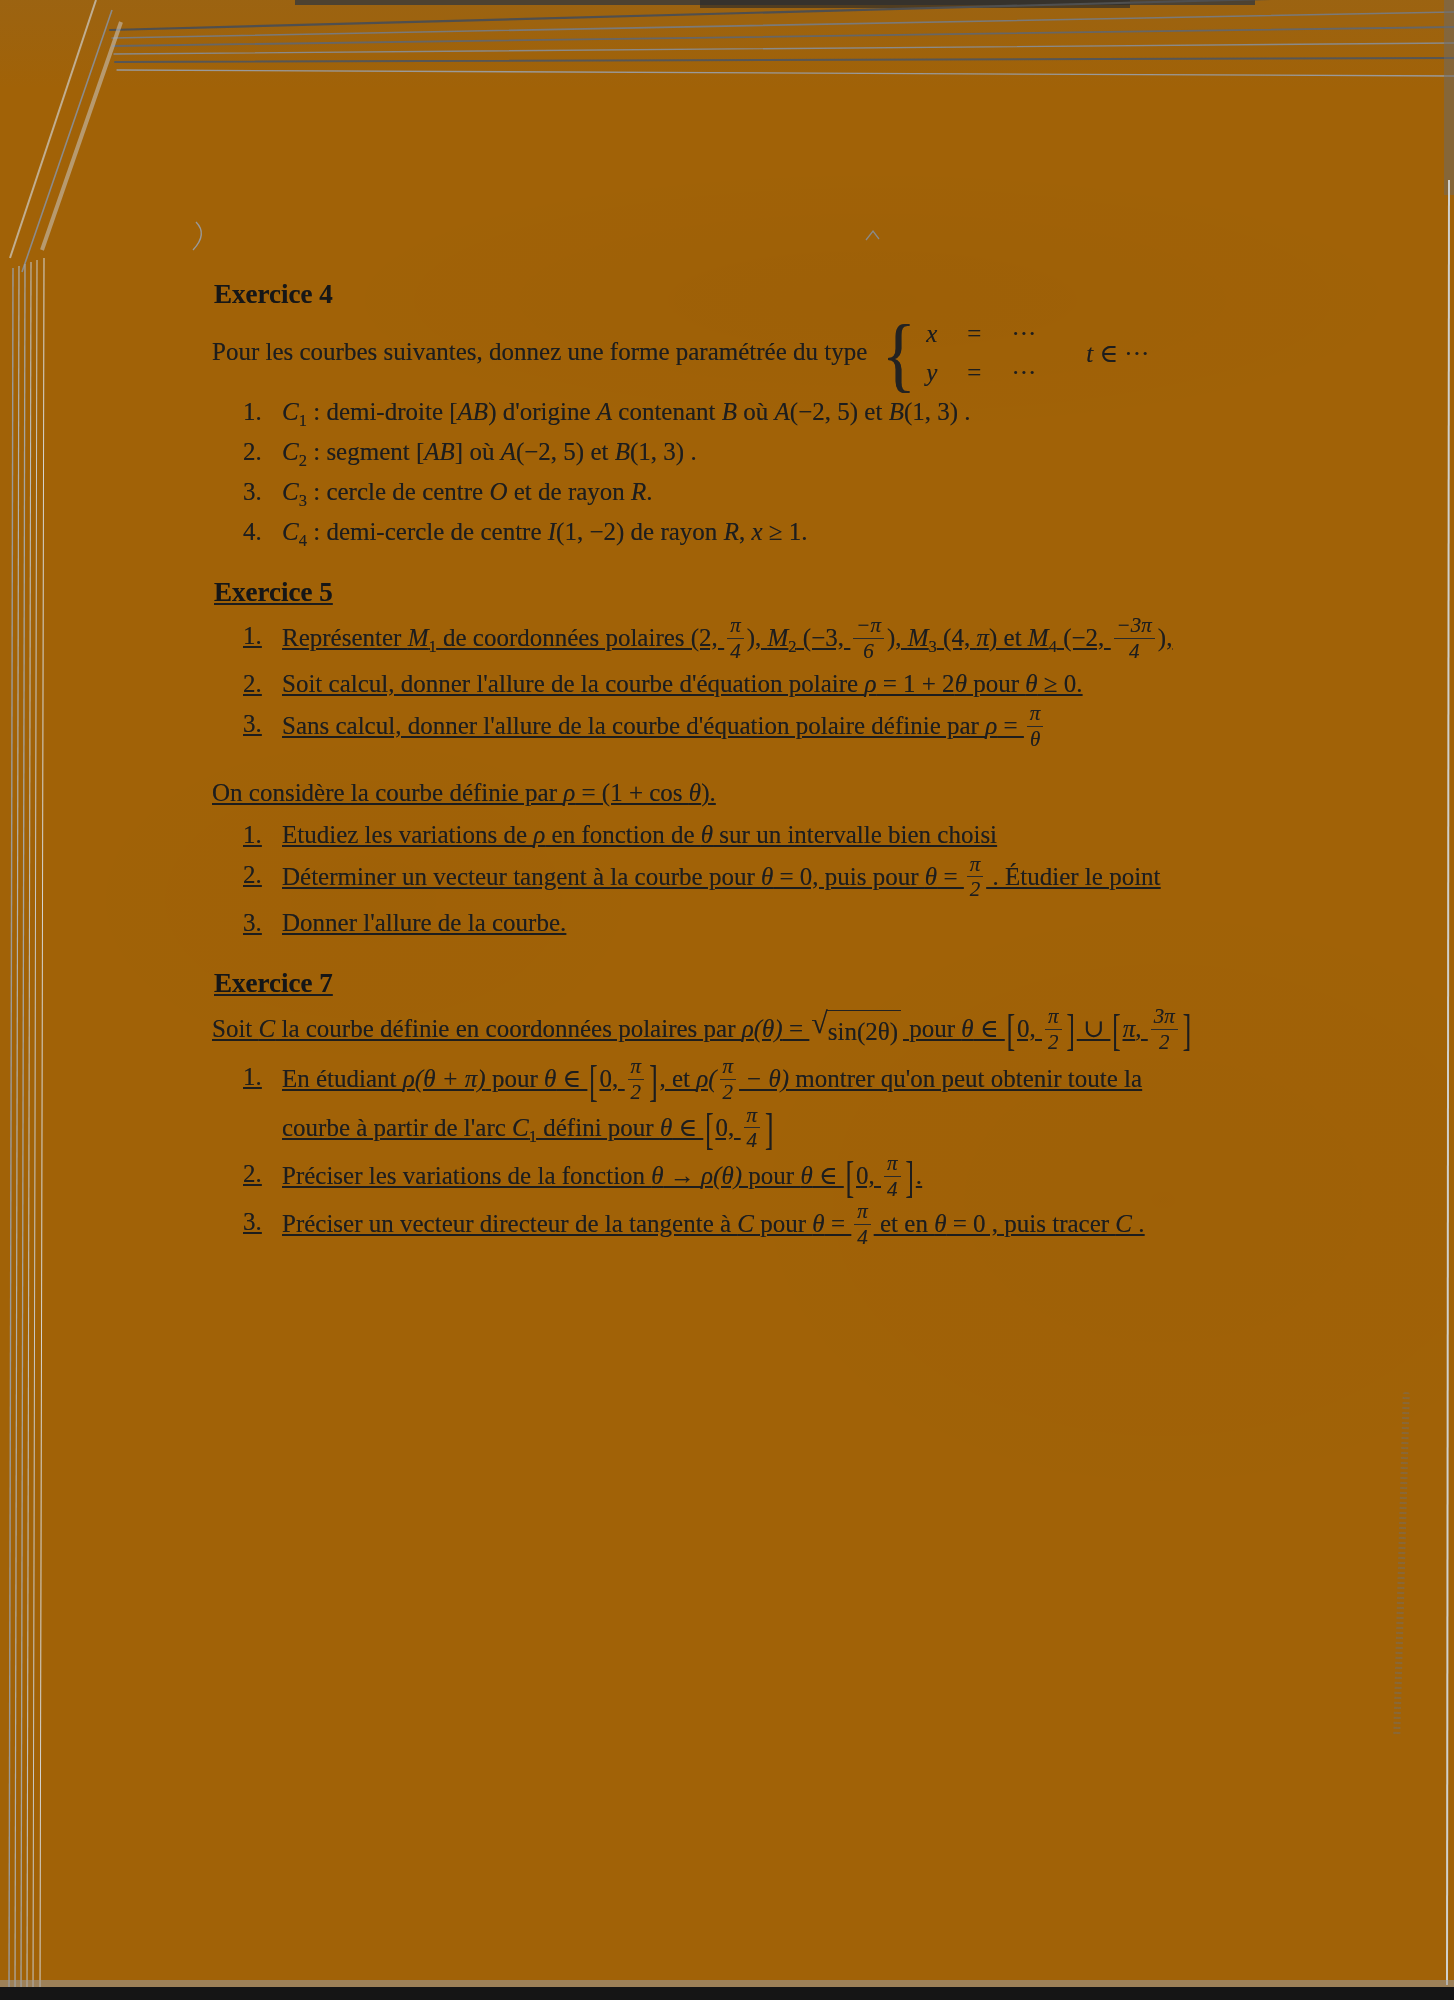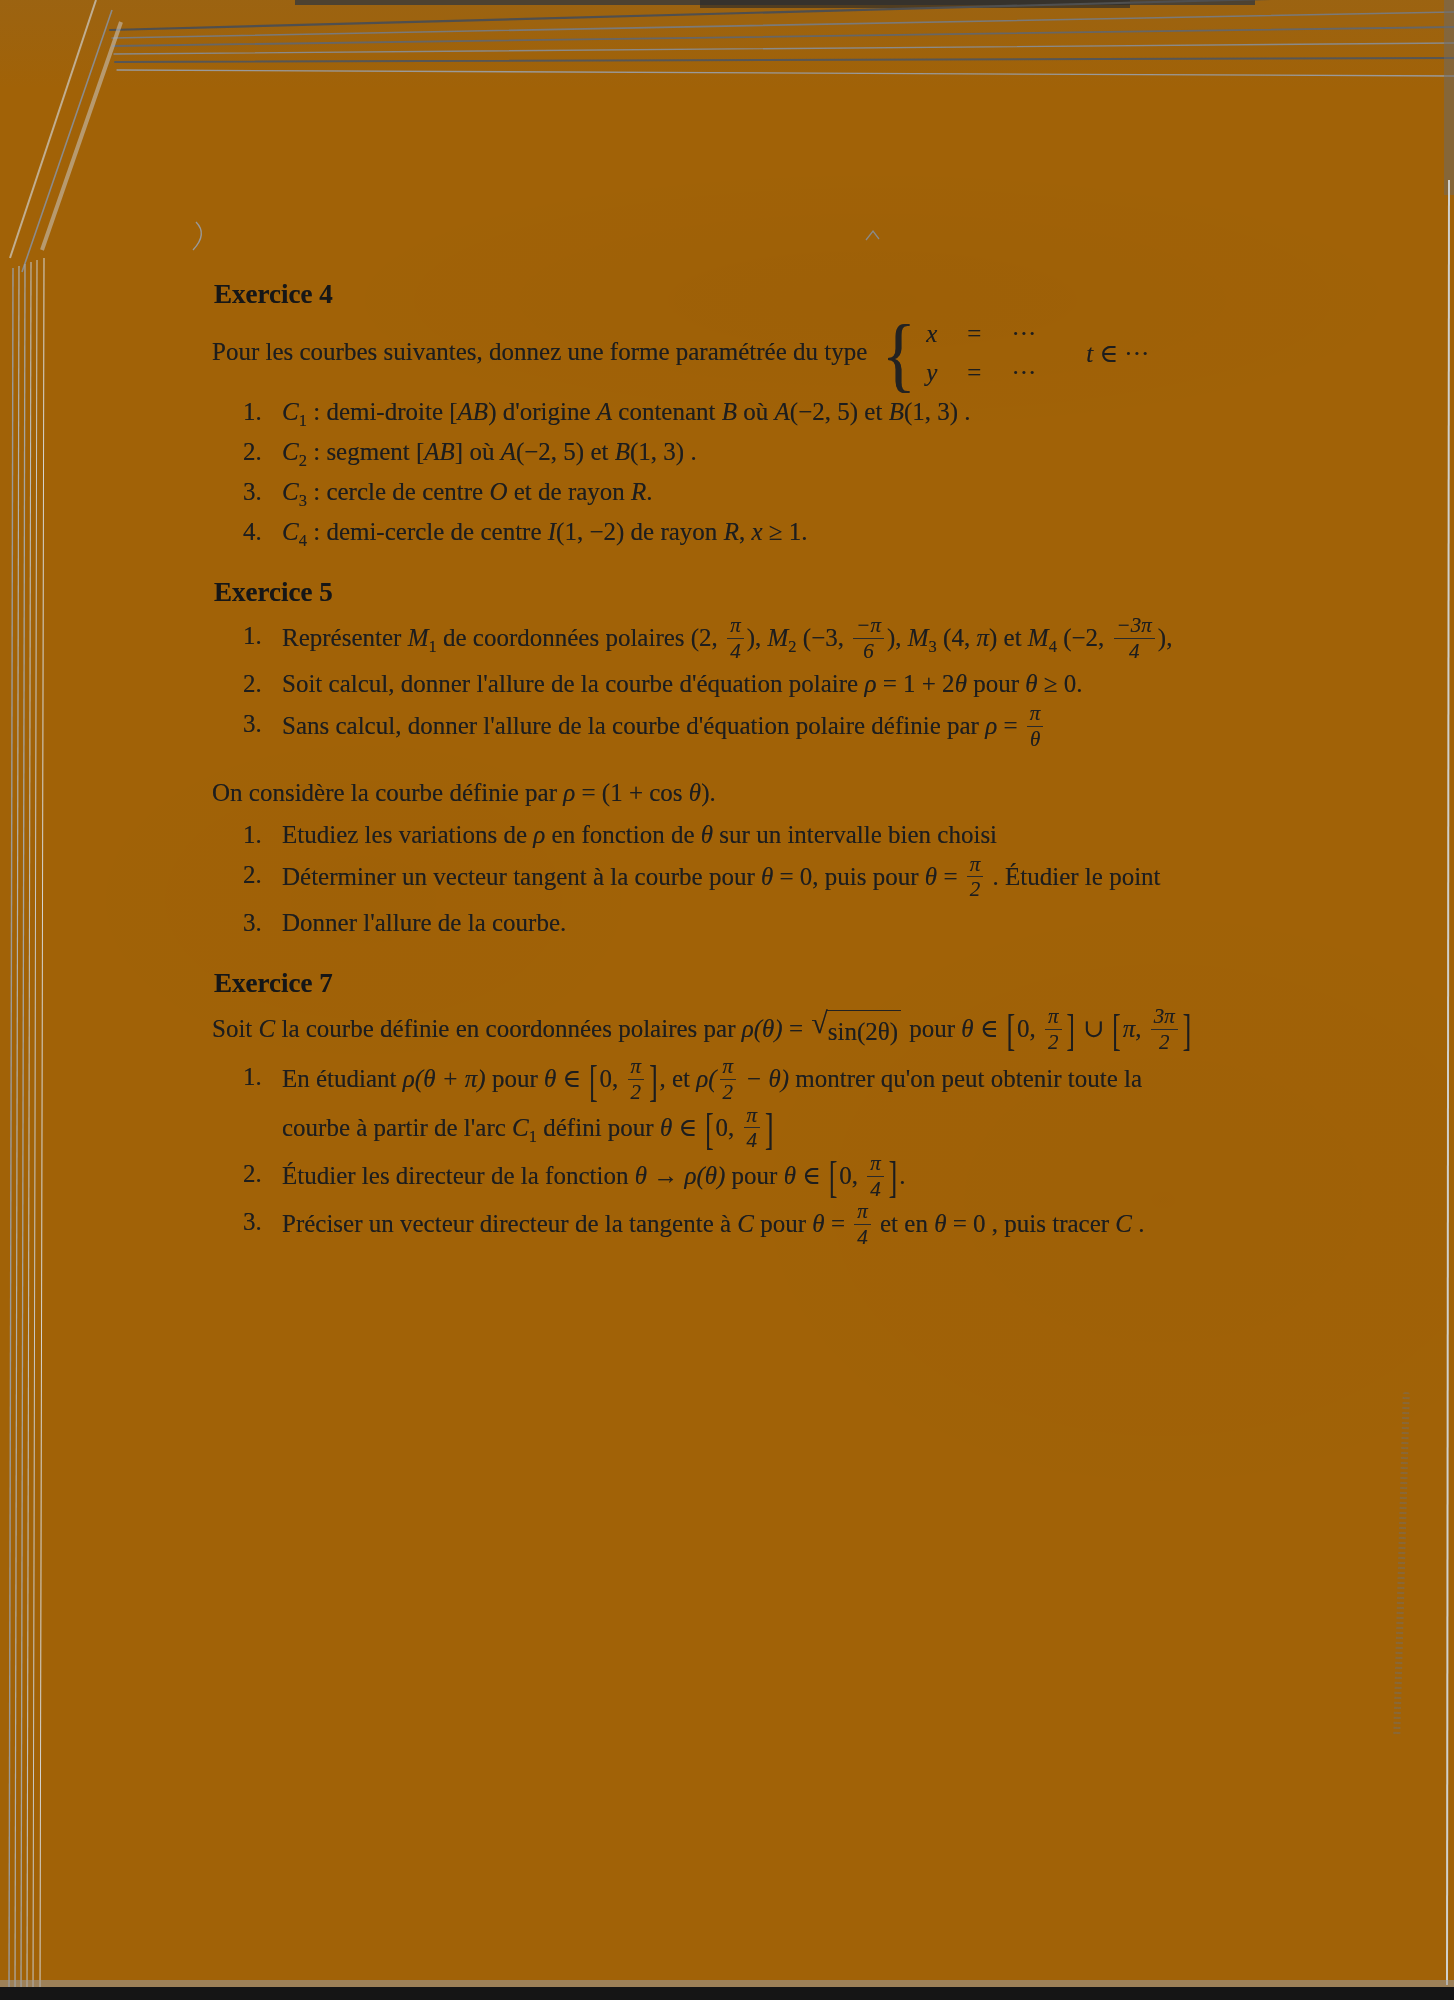--- a/index.html
+++ b/index.html
@@ -24,21 +24,21 @@
     position:absolute;left:1398px;top:1392px;width:7px;height:345px;
     transform:rotate(1.6deg);border-radius:3px;
     background:repeating-linear-gradient(180deg, rgba(110,110,110,.45) 0 2px, transparent 2px 5px);
     filter:blur(.7px);
   }
   .content{
     position:absolute;left:212px;top:274px;width:1060px;
     font-size:25px;line-height:40px;color:#1d1d1d;
     text-shadow:0 0 .5px rgba(45,45,45,.65);
   }
-  section.ex + section.ex{margin-top:20px;}
+  section.ex + section.ex{margin-top:20px;text-decoration:underline;}
   .extitle{font-size:27px;font-weight:bold;margin:0 0 4px 2px;color:#161616;line-height:40px;}
   .line{white-space:nowrap;}
   .items{margin-top:2px;}
   .item{display:flex;align-items:flex-start;}
   .no{flex:0 0 70px;padding-left:31px;box-sizing:border-box;}
   .body{flex:1;min-width:0;}
   .rm{font-style:normal;}
   .mi{font-style:italic;}
   sub{font-size:.66em;font-style:normal;line-height:0;}
   .frac{
@@ -236,21 +236,21 @@
                 </span><span class="mi"> − θ)</span><span class="rm"> montrer qu'on peut obtenir toute la</span></div>
               <div class="line"><span class="rm">courbe à partir de l'arc </span><span class="mi">C<sub>1</sub></span><span class="rm"> défini pour </span><span class="mi">θ</span><span class="rm"> ∈ </span><span class="bigb">[</span><span class="rm">0, </span><span class="frac">
                   <span class="num mi">π</span>
                   <span class="den mi">4</span>
                 </span><span class="bigb">]</span></div>
             </div>
           </div>
           <div class="item">
             <span class="no">2.</span>
             <div class="body">
-              <div class="line"><span class="rm">Étudier les directeur de la fonction </span><span class="mi">θ</span><span class="rm"> → </span><span class="mi">ρ(θ)</span><span class="rm"> pour </span><span class="mi">θ</span><span class="rm"> ∈ </span><span class="bigb">[</span><span class="rm">0, </span><span class="frac">
+              <div class="line"><span class="rm">Préciser les variations de la fonction </span><span class="mi">θ</span><span class="rm"> → </span><span class="mi">ρ(θ)</span><span class="rm"> pour </span><span class="mi">θ</span><span class="rm"> ∈ </span><span class="bigb">[</span><span class="rm">0, </span><span class="frac">
                   <span class="num mi">π</span>
                   <span class="den mi">4</span>
                 </span><span class="bigb">]</span><span class="rm">.</span></div>
             </div>
           </div>
           <div class="item">
             <span class="no">3.</span>
             <div class="body">
               <div class="line"><span class="rm">Préciser un vecteur directeur de la tangente à </span><span class="mi">C</span><span class="rm"> pour </span><span class="mi">θ</span><span class="rm"> = </span><span class="frac">
                   <span class="num mi">π</span>

